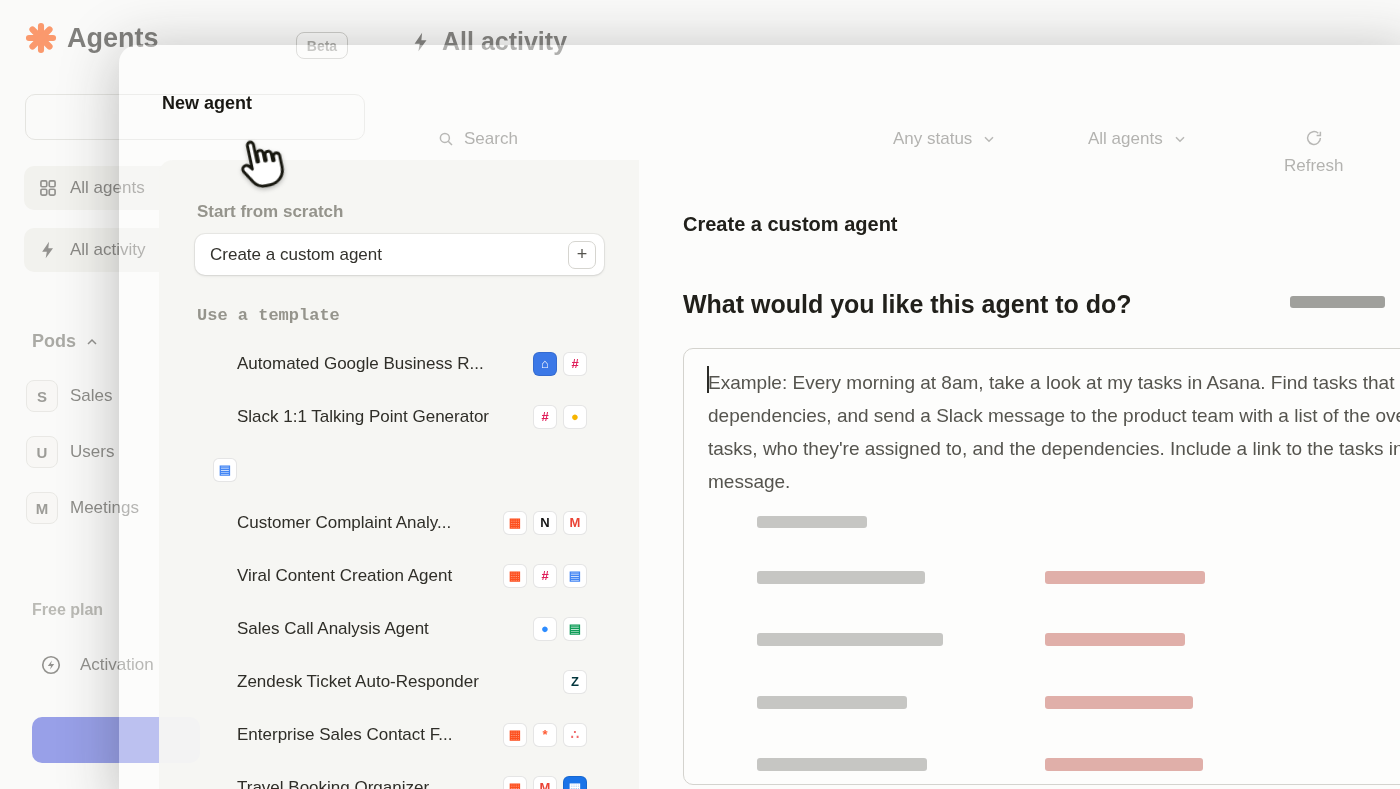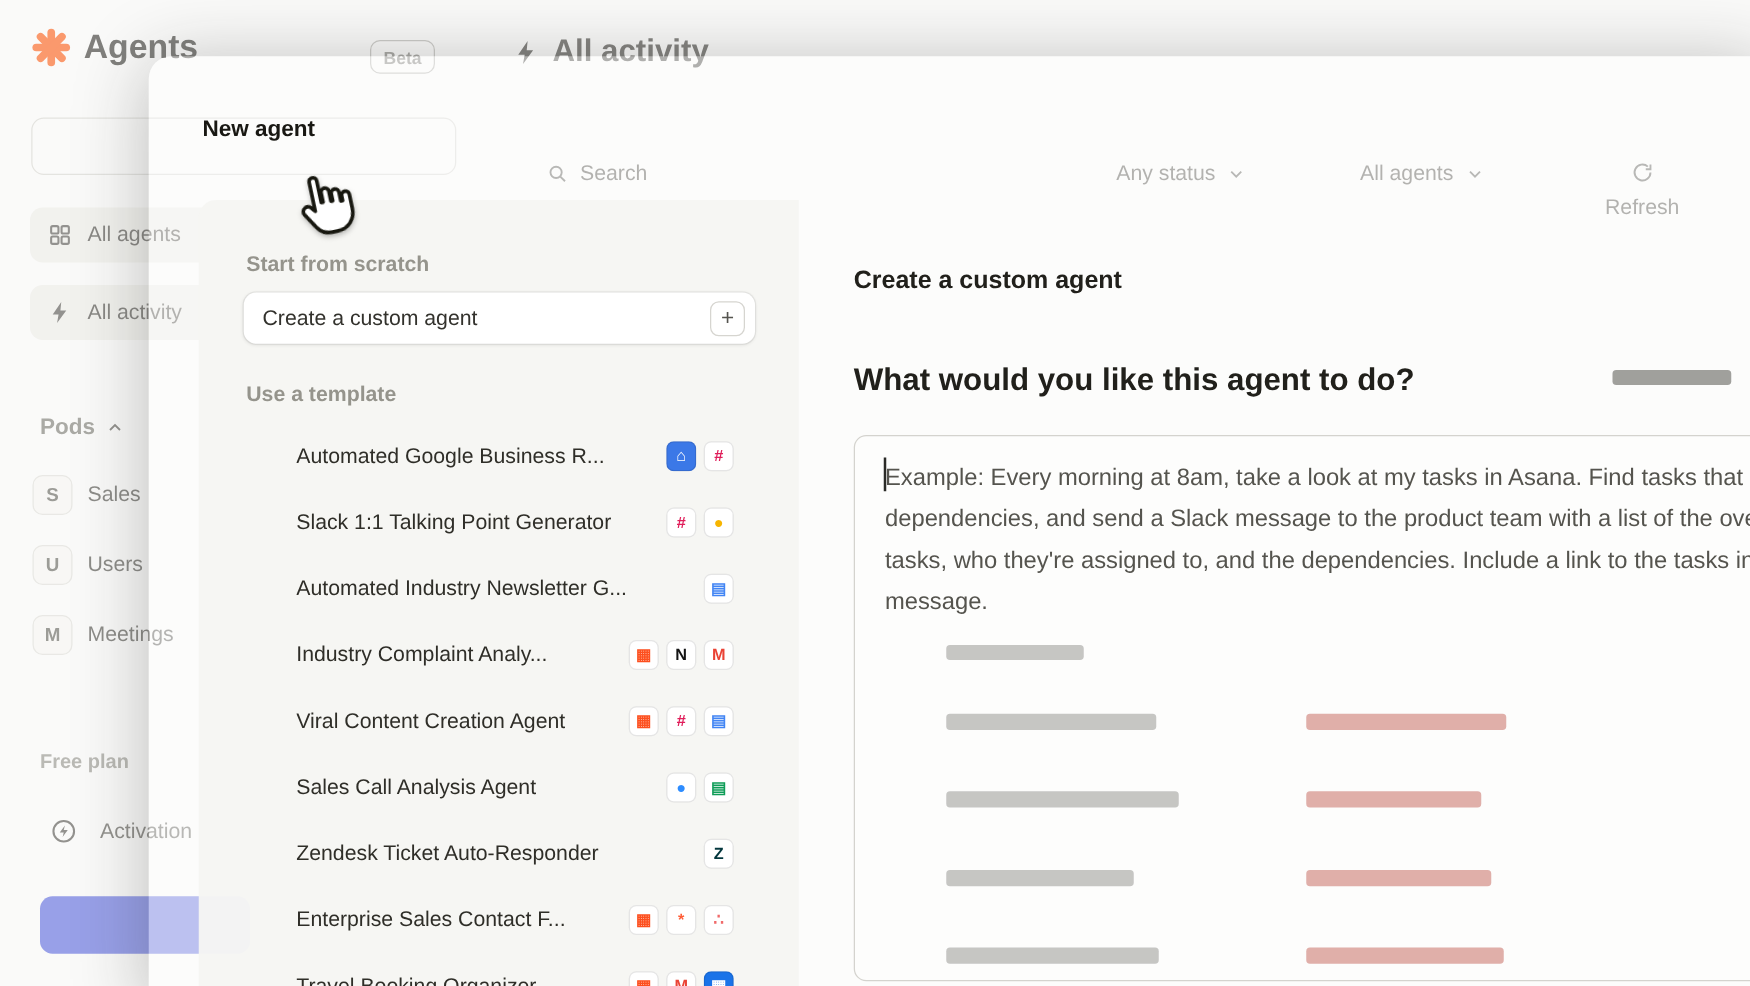--- a/index.html
+++ b/index.html
@@ -1,21 +1,21 @@
 <!DOCTYPE html>
 <html><head>
 <meta charset="utf-8">
 <style>
   * { box-sizing: border-box; margin: 0; padding: 0; }
   html,body { width:1400px; height:789px; overflow:hidden; }
   body { position:relative; background:#ffffff; font-family:"Liberation Sans", sans-serif; }
 
   
   .app { position:absolute; inset:0; z-index:1; }
-  .brand { position:absolute; left:25px; top:22px; display:flex; align-items:flex-start; gap:10px;
+  .brand { position:absolute; left:25px; top:22px; display:flex; align-items:center; gap:10px;
            font-size:27px; font-weight:700; color:#23221e; }
   .beta-badge { position:absolute; left:296px; top:32px; width:52px; height:27px;
            border:1.5px solid #aeada8; border-radius:8px; color:#6e6d68; font-size:14px; font-weight:600;
            display:flex; align-items:center; justify-content:center; }
   .page-head { position:absolute; left:410px; top:27px; display:flex; align-items:center; gap:10px;
            font-size:25px; font-weight:700; color:#2a2925; }
   .search-box { position:absolute; left:25px; top:94px; width:340px; height:46px; background:#fff;
            border:1.5px solid #d8d7d2; border-radius:10px; }
   .tb-item { position:absolute; top:129px; display:flex; align-items:center; gap:9px;
            font-size:17px; color:#33322c; }
@@ -47,21 +47,21 @@
 
   
   .modal { position:absolute; left:119px; top:45px; right:-16px; bottom:-16px; z-index:10;
            background:rgba(255,255,255,0.35); border-top-left-radius:18px;
            box-shadow:0 6px 60px rgba(30,30,28,0.28); }
   .modal-title { position:absolute; left:43px; top:48px; font-size:18px; font-weight:700; color:#191813; }
 
   .panel-left { position:absolute; left:40px; top:115px; width:480px; bottom:0;
            background:rgba(246,245,242,0.95); border-top-left-radius:14px; padding-top:42px; overflow:hidden; }
   .sec-label { margin:0 0 12px 38px; font-size:17px; font-weight:700; color:#95948c; }
-  .sec-label.second { margin-top:31px; }
+  .sec-label.second { margin-top:31px;font-family:Liberation Mono, monospace; }
   .custom-card { margin:0 35px 0 36px; height:41px; background:#ffffff; border-radius:10px;
            box-shadow:0 1px 3px rgba(0,0,0,0.10), 0 0 0 1px rgba(0,0,0,0.05);
            display:flex; align-items:center; padding:0 8px 0 15px; font-size:17px; color:#33322d; }
   .plus-btn { margin-left:auto; width:28px; height:28px; border:1px solid #d6d5d0; border-radius:7px; background:#fff;
            display:flex; align-items:center; justify-content:center; font-size:18px; color:#55544f; }
   .tpl-list { margin-top:8px; }
   .tpl-row { height:53px; display:flex; align-items:center; padding:0 52px 0 54px; cursor:pointer; }
   .tpl-label { flex:1; font-size:17px; color:#2f2e28; white-space:nowrap; overflow:hidden;margin-left:24px; }
   .tpl-icons { display:flex; gap:6px; }
   .app-badge { width:24px; height:24px; border-radius:6px; border:1px solid rgba(0,0,0,0.10);
@@ -238,27 +238,26 @@
           </span>
         </div>
         <div class="tpl-row">
           <span class="tpl-label">Slack 1:1 Talking Point Generator</span>
           <span class="tpl-icons">
             <span class="app-badge" style="background: rgb(255, 255, 255); color: rgb(224, 30, 90);">#</span>
             <span class="app-badge" style="background: rgb(255, 255, 255); color: rgb(247, 181, 0);">●</span>
           </span>
         </div>
         <div class="tpl-row">
-          <span class="tpl-label">Automated Industry Newsletter G...</span>
           <span class="tpl-icons">
             <span class="app-badge" style="background: rgb(255, 255, 255); color: rgb(66, 133, 244);">▤</span>
           </span>
         </div>
         <div class="tpl-row">
-          <span class="tpl-label">Industry Complaint Analy...</span>
+          <span class="tpl-label">Customer Complaint Analy...</span>
           <span class="tpl-icons">
             <span class="app-badge" style="background: rgb(255, 255, 255); color: rgb(253, 79, 30);">▦</span>
             <span class="app-badge" style="background: rgb(255, 255, 255); color: rgb(20, 20, 20);">N</span>
             <span class="app-badge" style="background: rgb(255, 255, 255); color: rgb(234, 67, 53);">M</span>
           </span>
         </div>
         <div class="tpl-row">
           <span class="tpl-label">Viral Content Creation Agent</span>
           <span class="tpl-icons">
             <span class="app-badge" style="background: rgb(255, 255, 255); color: rgb(253, 79, 30);">▦</span>

